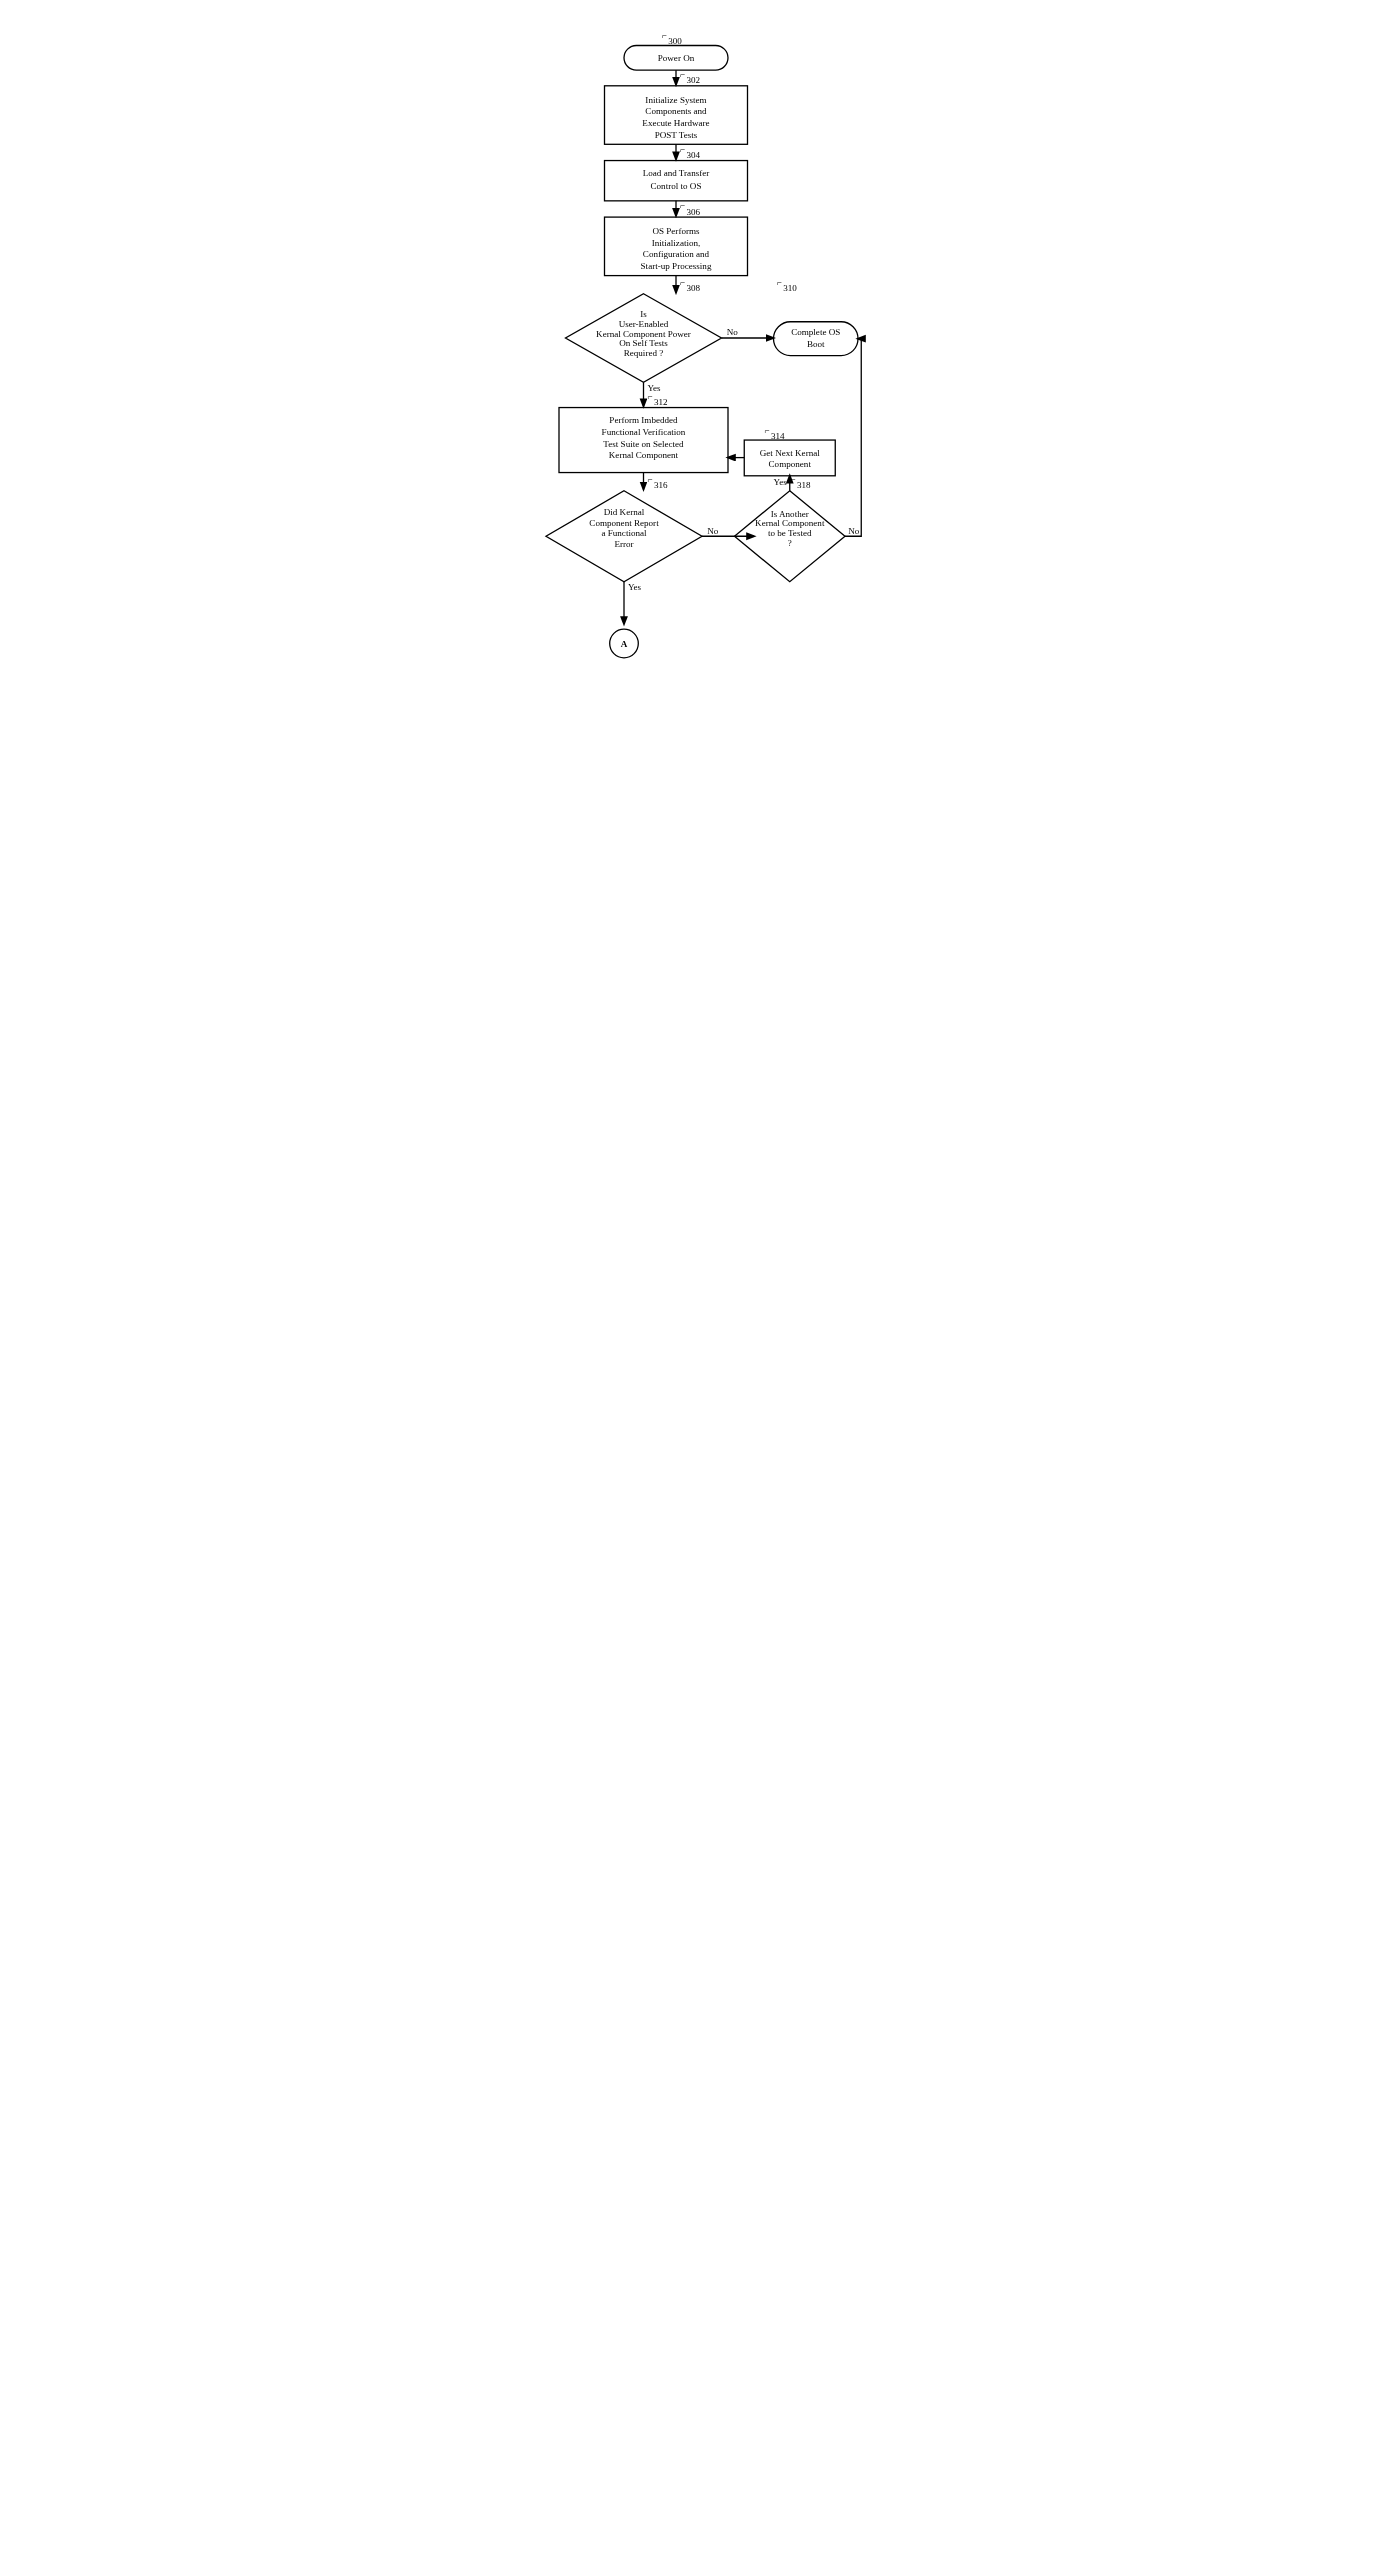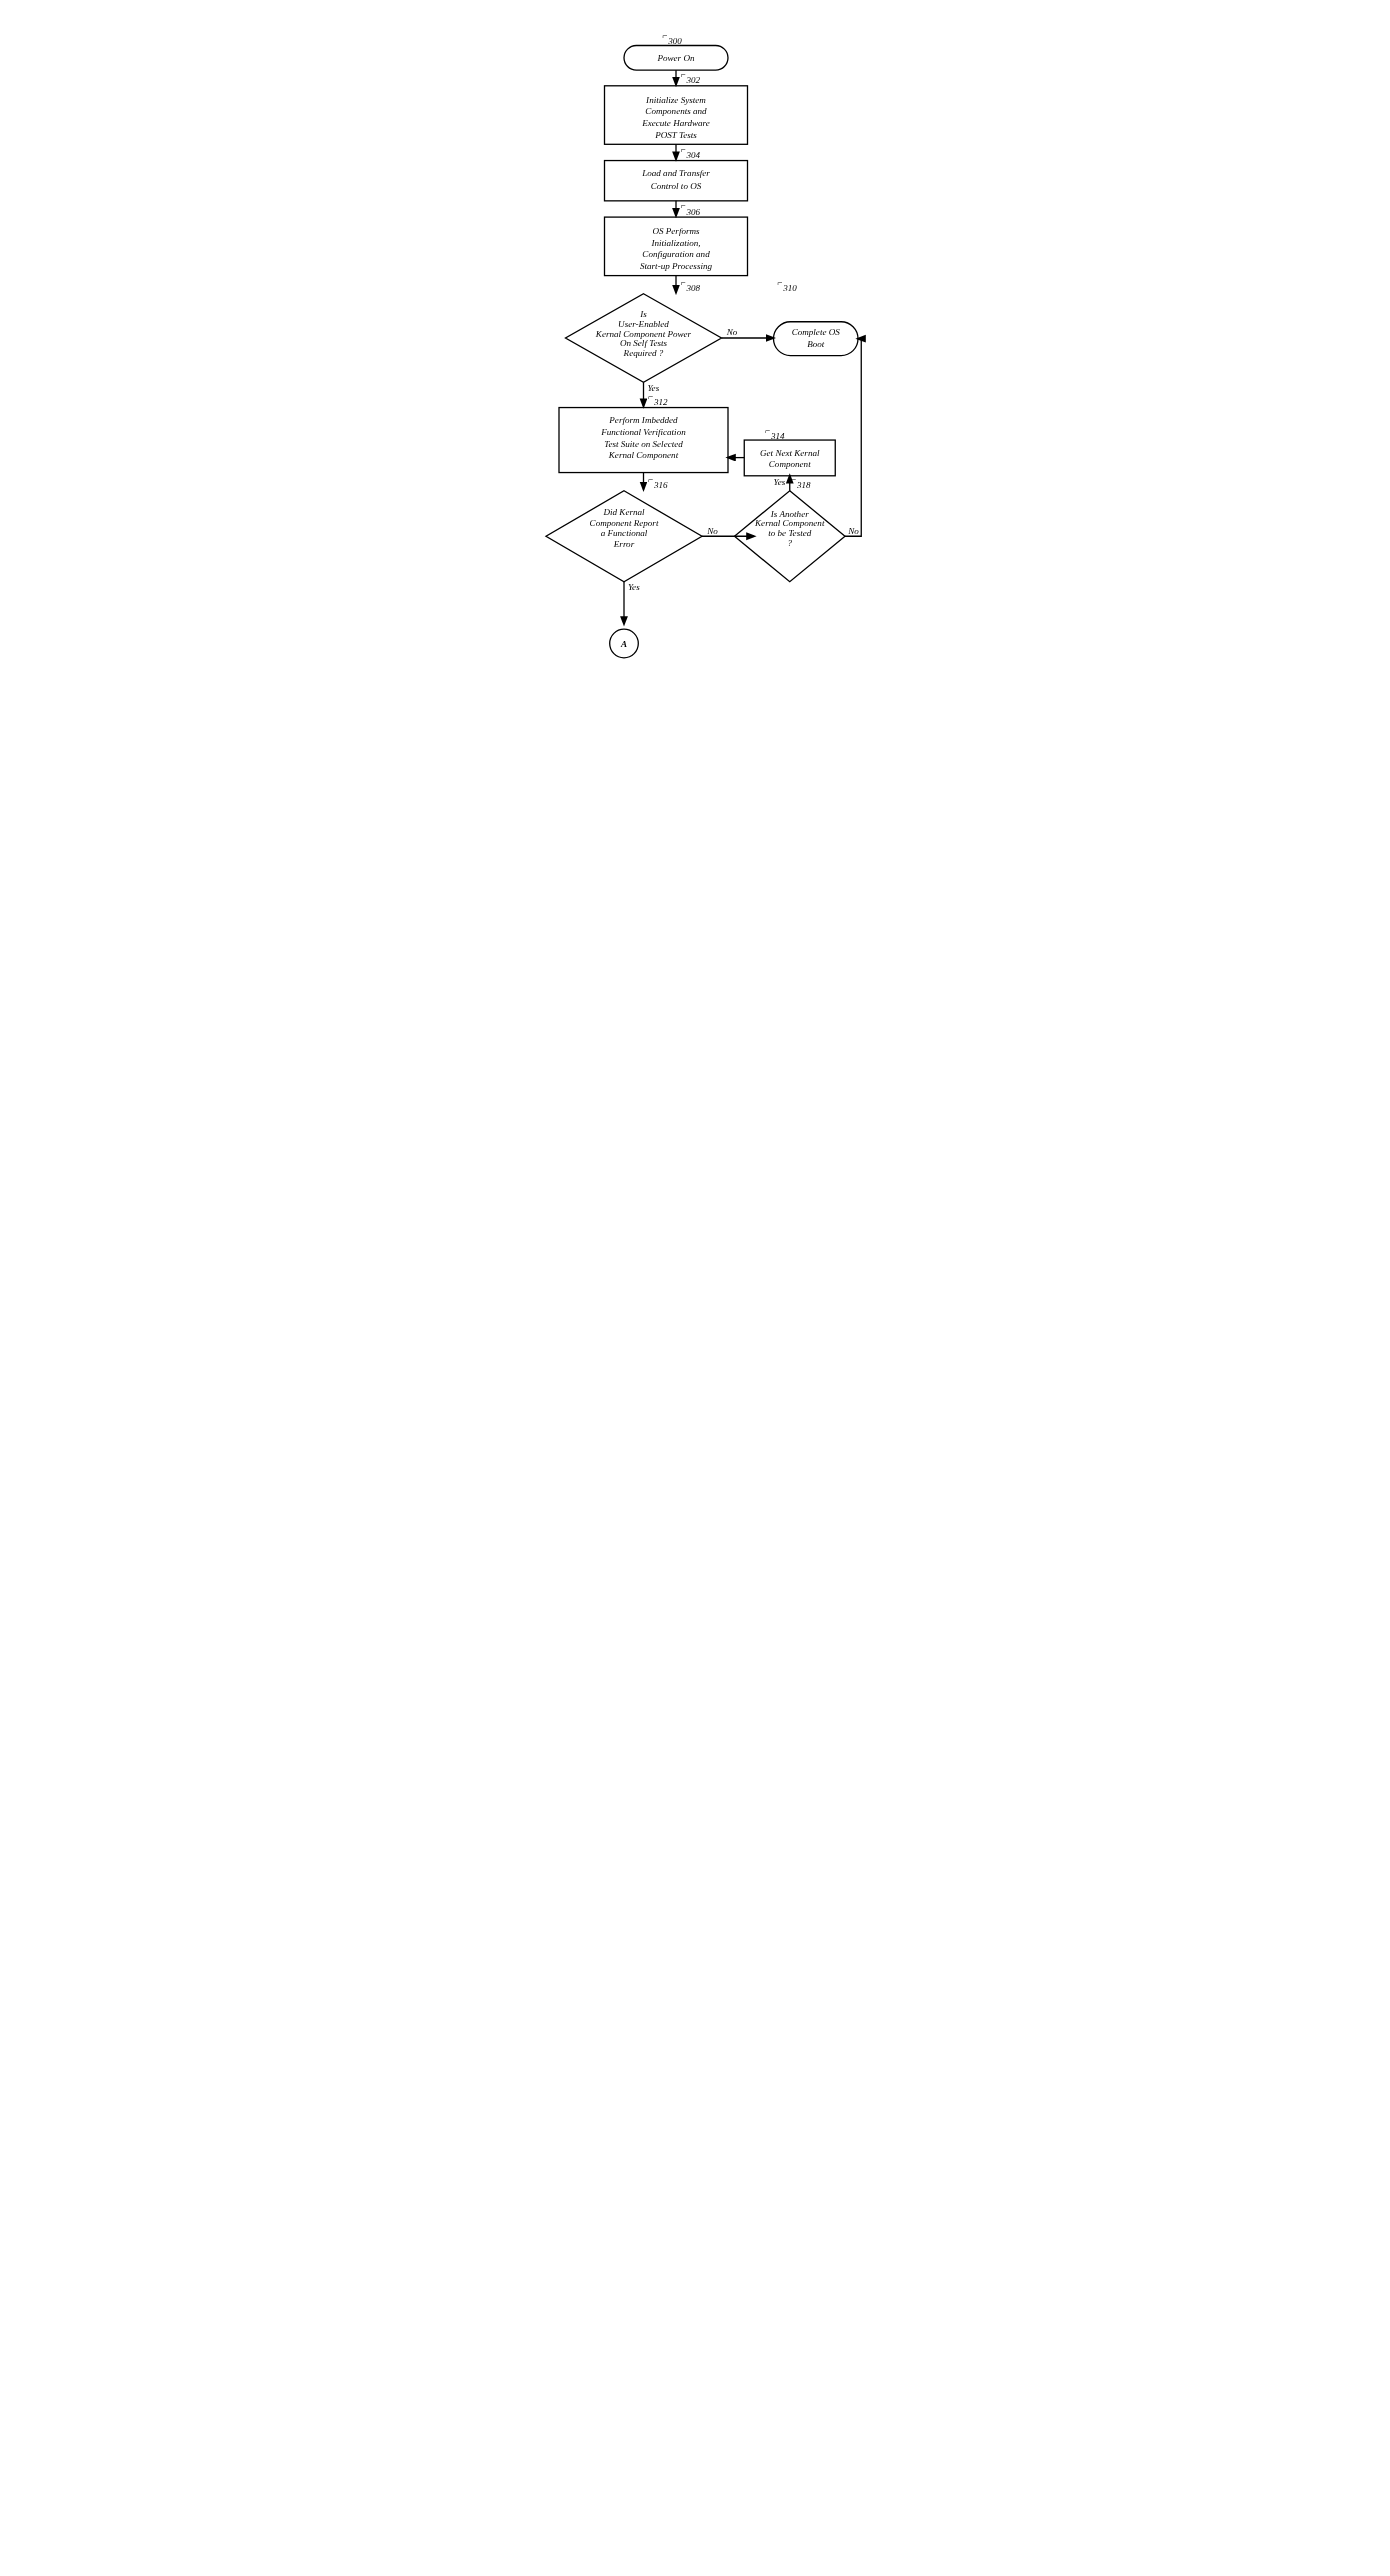--- a/index.html
+++ b/index.html
@@ -9,21 +9,20 @@
       display: flex;
       justify-content: center;
       align-items: flex-start;
       min-height: 100vh;
       padding: 13px;
     }
     .diagram-container {
       width: 351px;
       position: relative;
       padding: 13px 0 26px 0;
-      font-style: italic;
     }
     svg {
       width: 100%;
       height: auto;
       overflow: visible;
     }
     text {
       font-family: 'Times New Roman', Times, serif;
       font-size: 14px;
       fill: #000;

